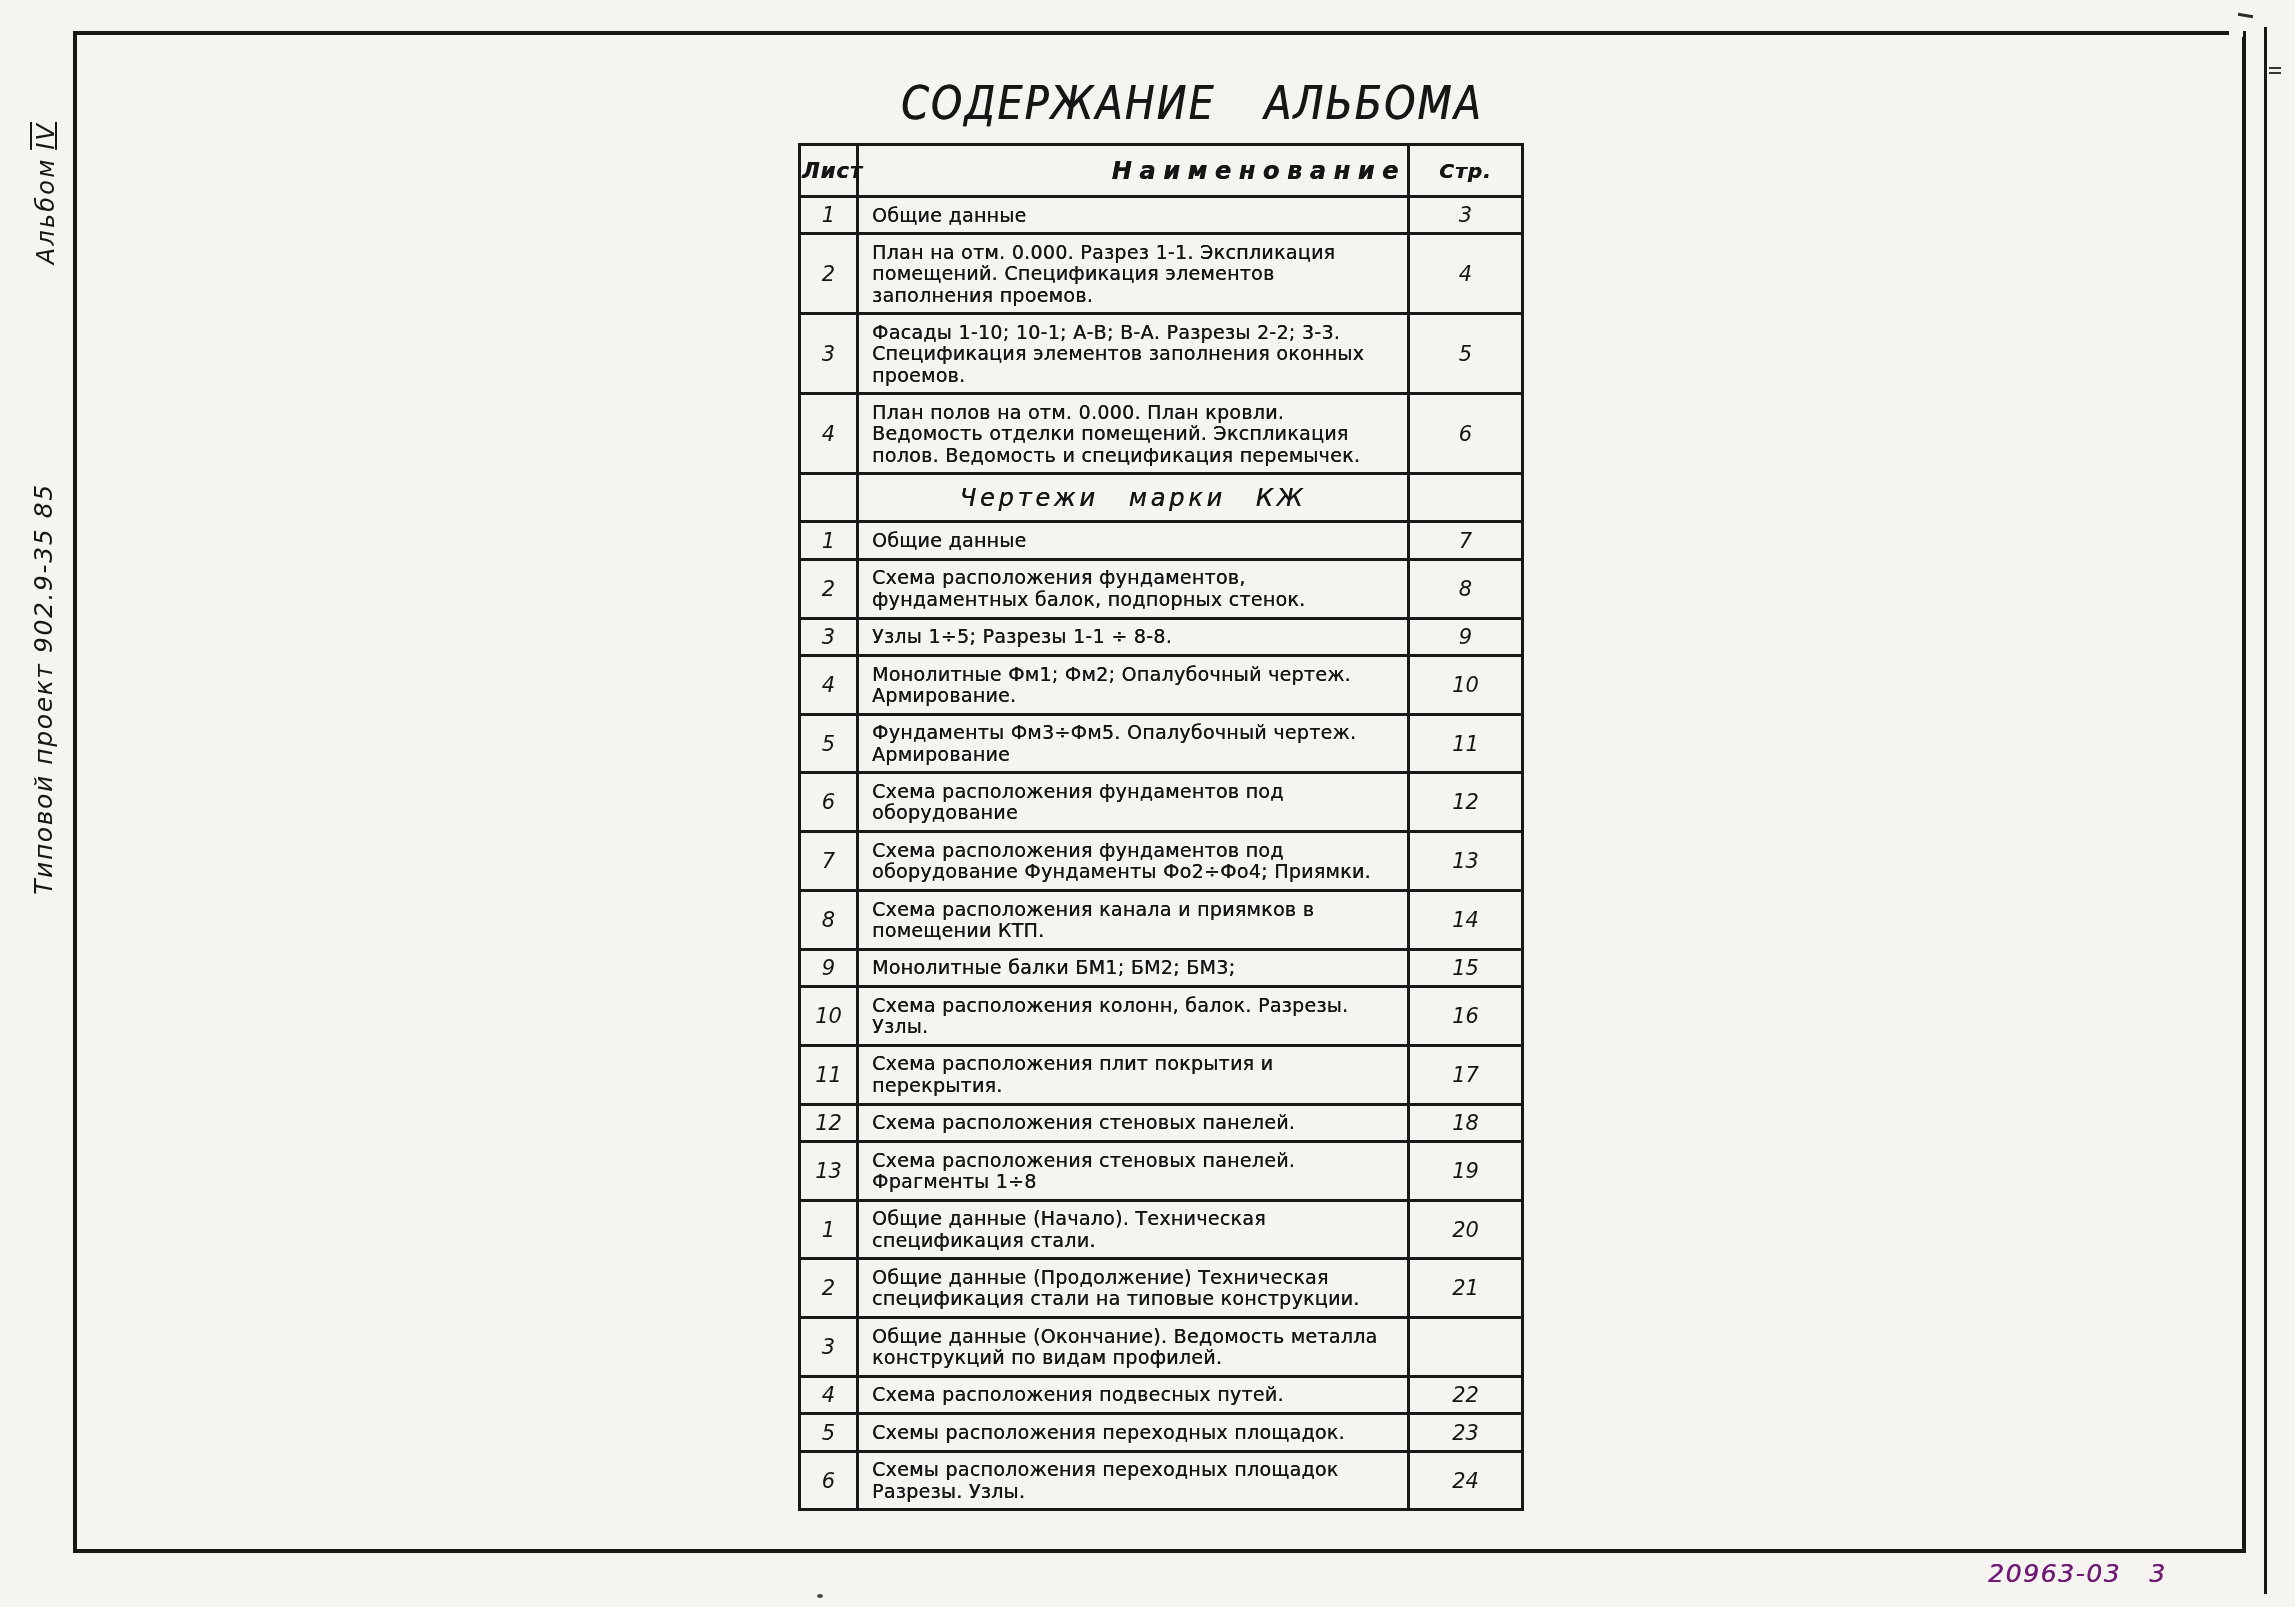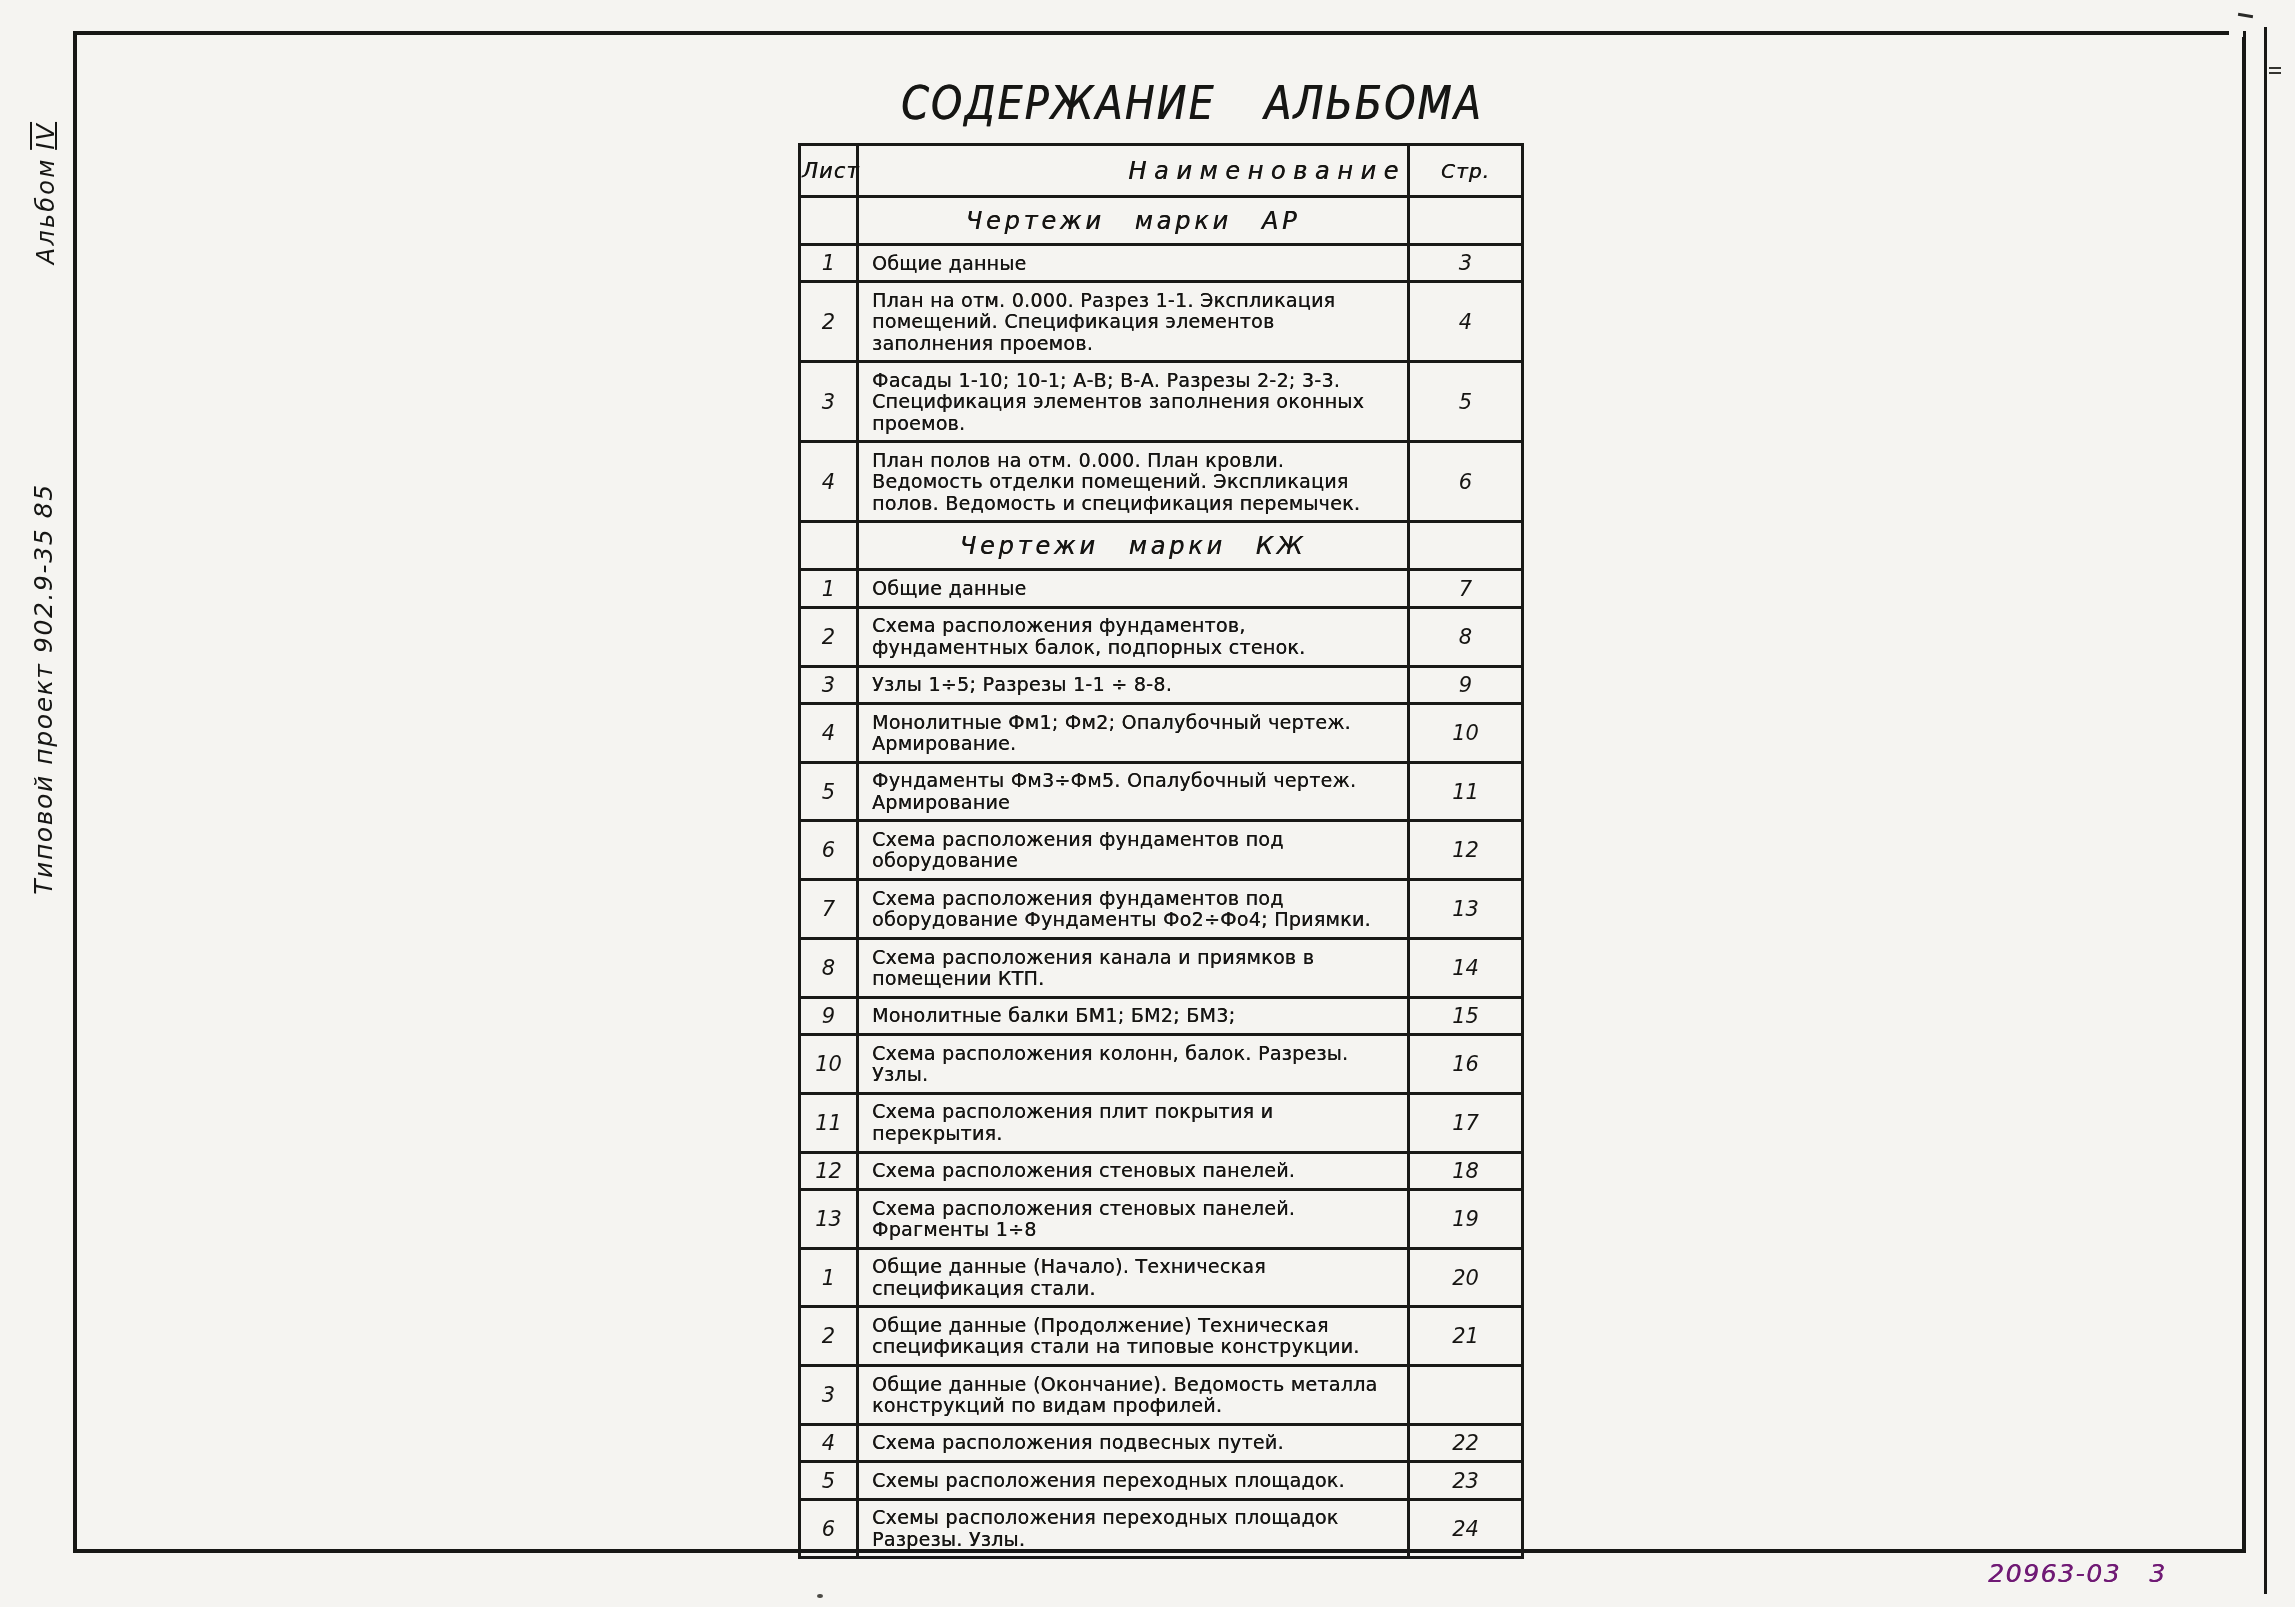--- a/index.html
+++ b/index.html
@@ -49,21 +49,21 @@
     color:#161513;
   }
   .toc col.w-sheet{width:58px;}
   .toc col.w-name{width:551px;}
   .toc col.w-page{width:114px;}
   .toc th,.toc td{
     border:3.3px solid #191917;box-sizing:border-box;
     vertical-align:middle;
   }
   .toc th{
-    height:52px;font-size:24px;font-style:italic;font-weight:normal;
+    height:52px;font-size:24px;font-style:italic;font-weight:bold;
     text-shadow:0.4px 0 0 currentColor;
     margin-left:21px;
   }
   .toc th.h-name{letter-spacing:7.6px;text-align:right;}
   .toc th.h-sheet{font-size:21px;letter-spacing:1.1px;}
   .toc th.h-page{font-size:20px;letter-spacing:1.1px;}
   td.c-section{
     text-align:center;height:48px;
     font-size:24px;font-style:italic;letter-spacing:3.8px;word-spacing:18.6px;
     text-shadow:0.4px 0 0 currentColor;
@@ -111,25 +111,20 @@
         <col class="w-page">
     </colgroup>
     <thead>
       <tr>
         <th class="h-sheet">Лист</th>
         <th class="h-name">Наименование</th>
         <th class="h-page">Стр.</th>
       </tr>
     </thead>
     <tbody id="toc-body">
-        <tr>
-          <td class="c-sheet"></td>
-          <td class="c-section">Чертежи марки АР</td>
-          <td class="c-page"></td>
-        </tr>
         <tr class="data-row">
           <td class="c-sheet">1</td>
           <td class="c-name">Общие данные</td>
           <td class="c-page">3</td>
         </tr>
         <tr class="data-row">
           <td class="c-sheet">2</td>
           <td class="c-name">План на отм. 0.000. Разрез 1-1. Экспликация помещений. Спецификация элементов заполнения проемов.</td>
           <td class="c-page">4</td>
         </tr>

